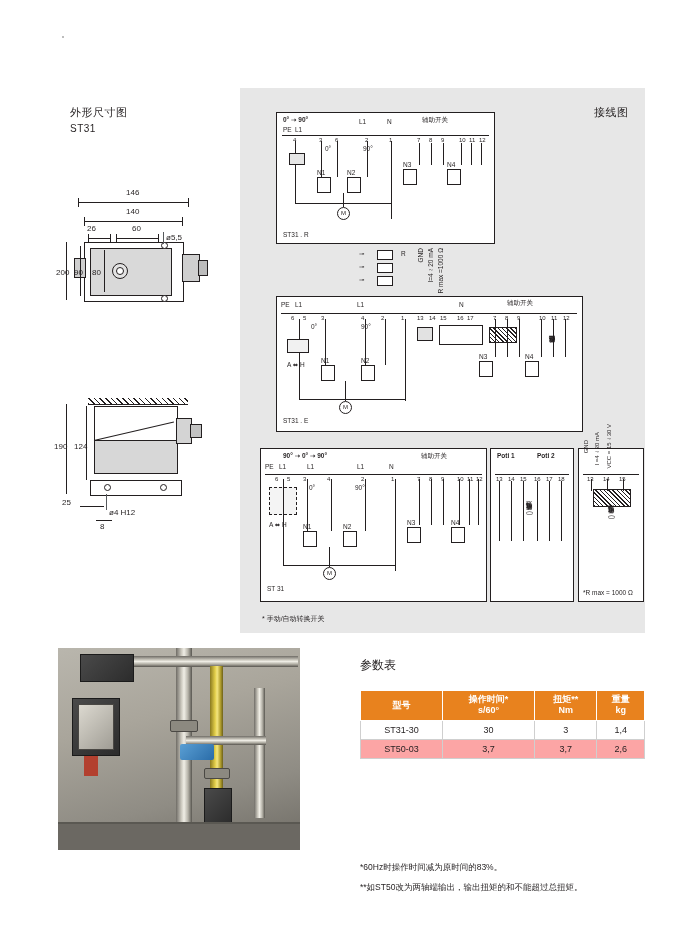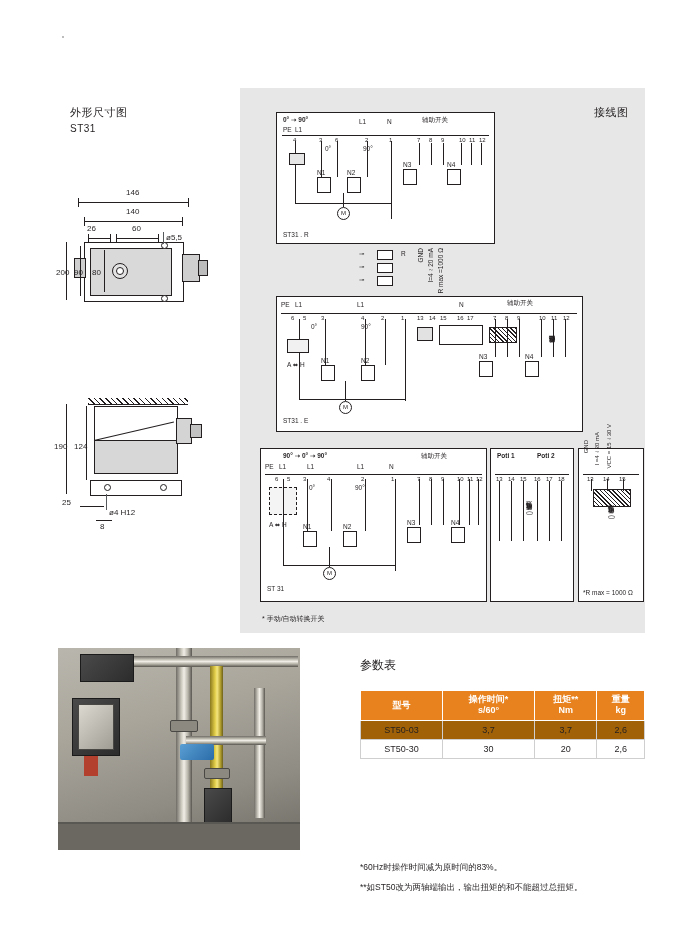--- a/index.html
+++ b/index.html
@@ -227,21 +227,21 @@
     line-height: 1.25;
   }
   table.params td {
     border: 1px solid #cfcfcf;
     padding: 4px 2px;
     text-align: center;
     font-size: 9px;
     background: #ffffff;
   }
   table.params tr.alt td {
-    background: #a16207;
+    background: #fca5a5;
   }
   .footnote {
     position: absolute;
     left: 360px;
     font-size: 8.5px;
     color: #231f20;
   }
   .fn1 { top: 862px; }
   .fn2 { top: 882px; }
 
@@ -608,31 +608,31 @@
           <div>扭矩**</div>
           <div>Nm</div>
         </th>
         <th>
           <div>重量</div>
           <div>kg</div>
         </th>
       </tr>
     </thead>
     <tbody>
+      <tr>
+        <td>ST31-30</td>
+        <td>30</td>
+        <td>3</td>
+        <td>1,4</td>
+      </tr>
       <tr class="alt">
         <td>ST50-03</td>
         <td>3,7</td>
         <td>3,7</td>
         <td>2,6</td>
       </tr>
-      <tr>
-        <td>ST50-30</td>
-        <td>30</td>
-        <td>20</td>
-        <td>2,6</td>
-      </tr>
     </tbody>
   </table>
 
   <div class="footnote fn1">*60Hz时操作时间减为原时间的83%。</div>
   <div class="footnote fn2">**如ST50改为两轴端输出，输出扭矩的和不能超过总扭矩。</div>
 
 </div>
 
 </body></html>

